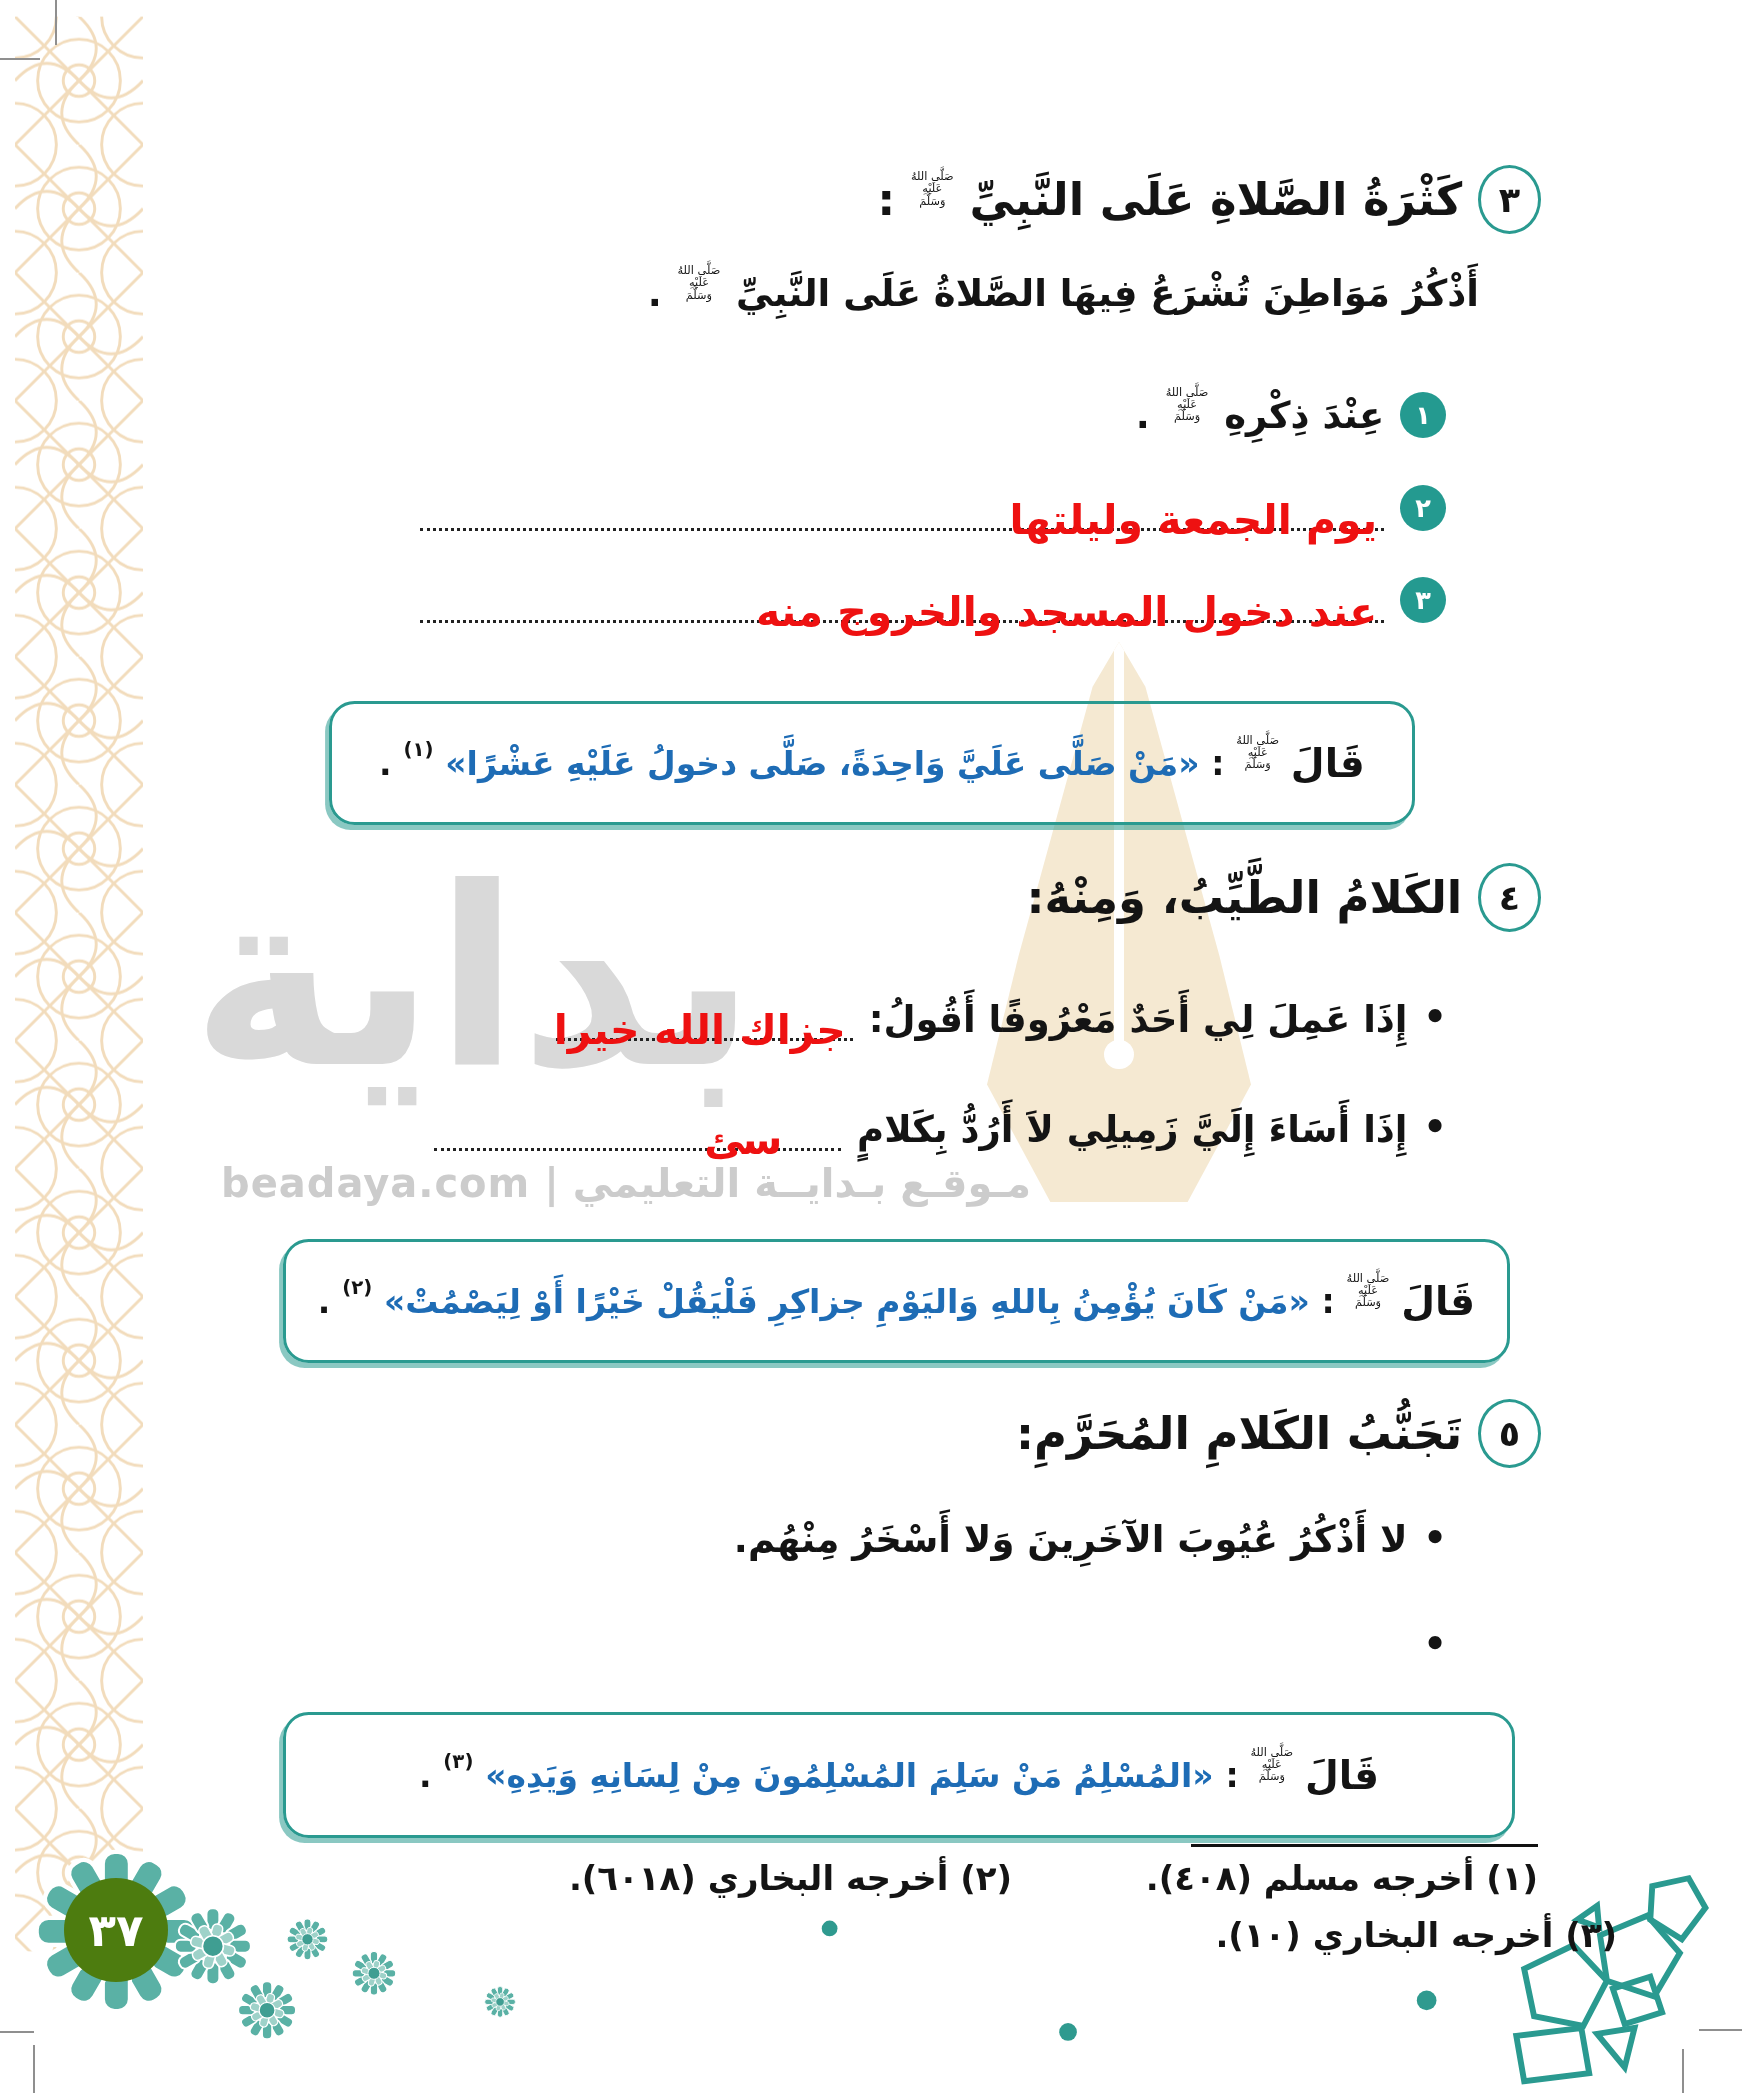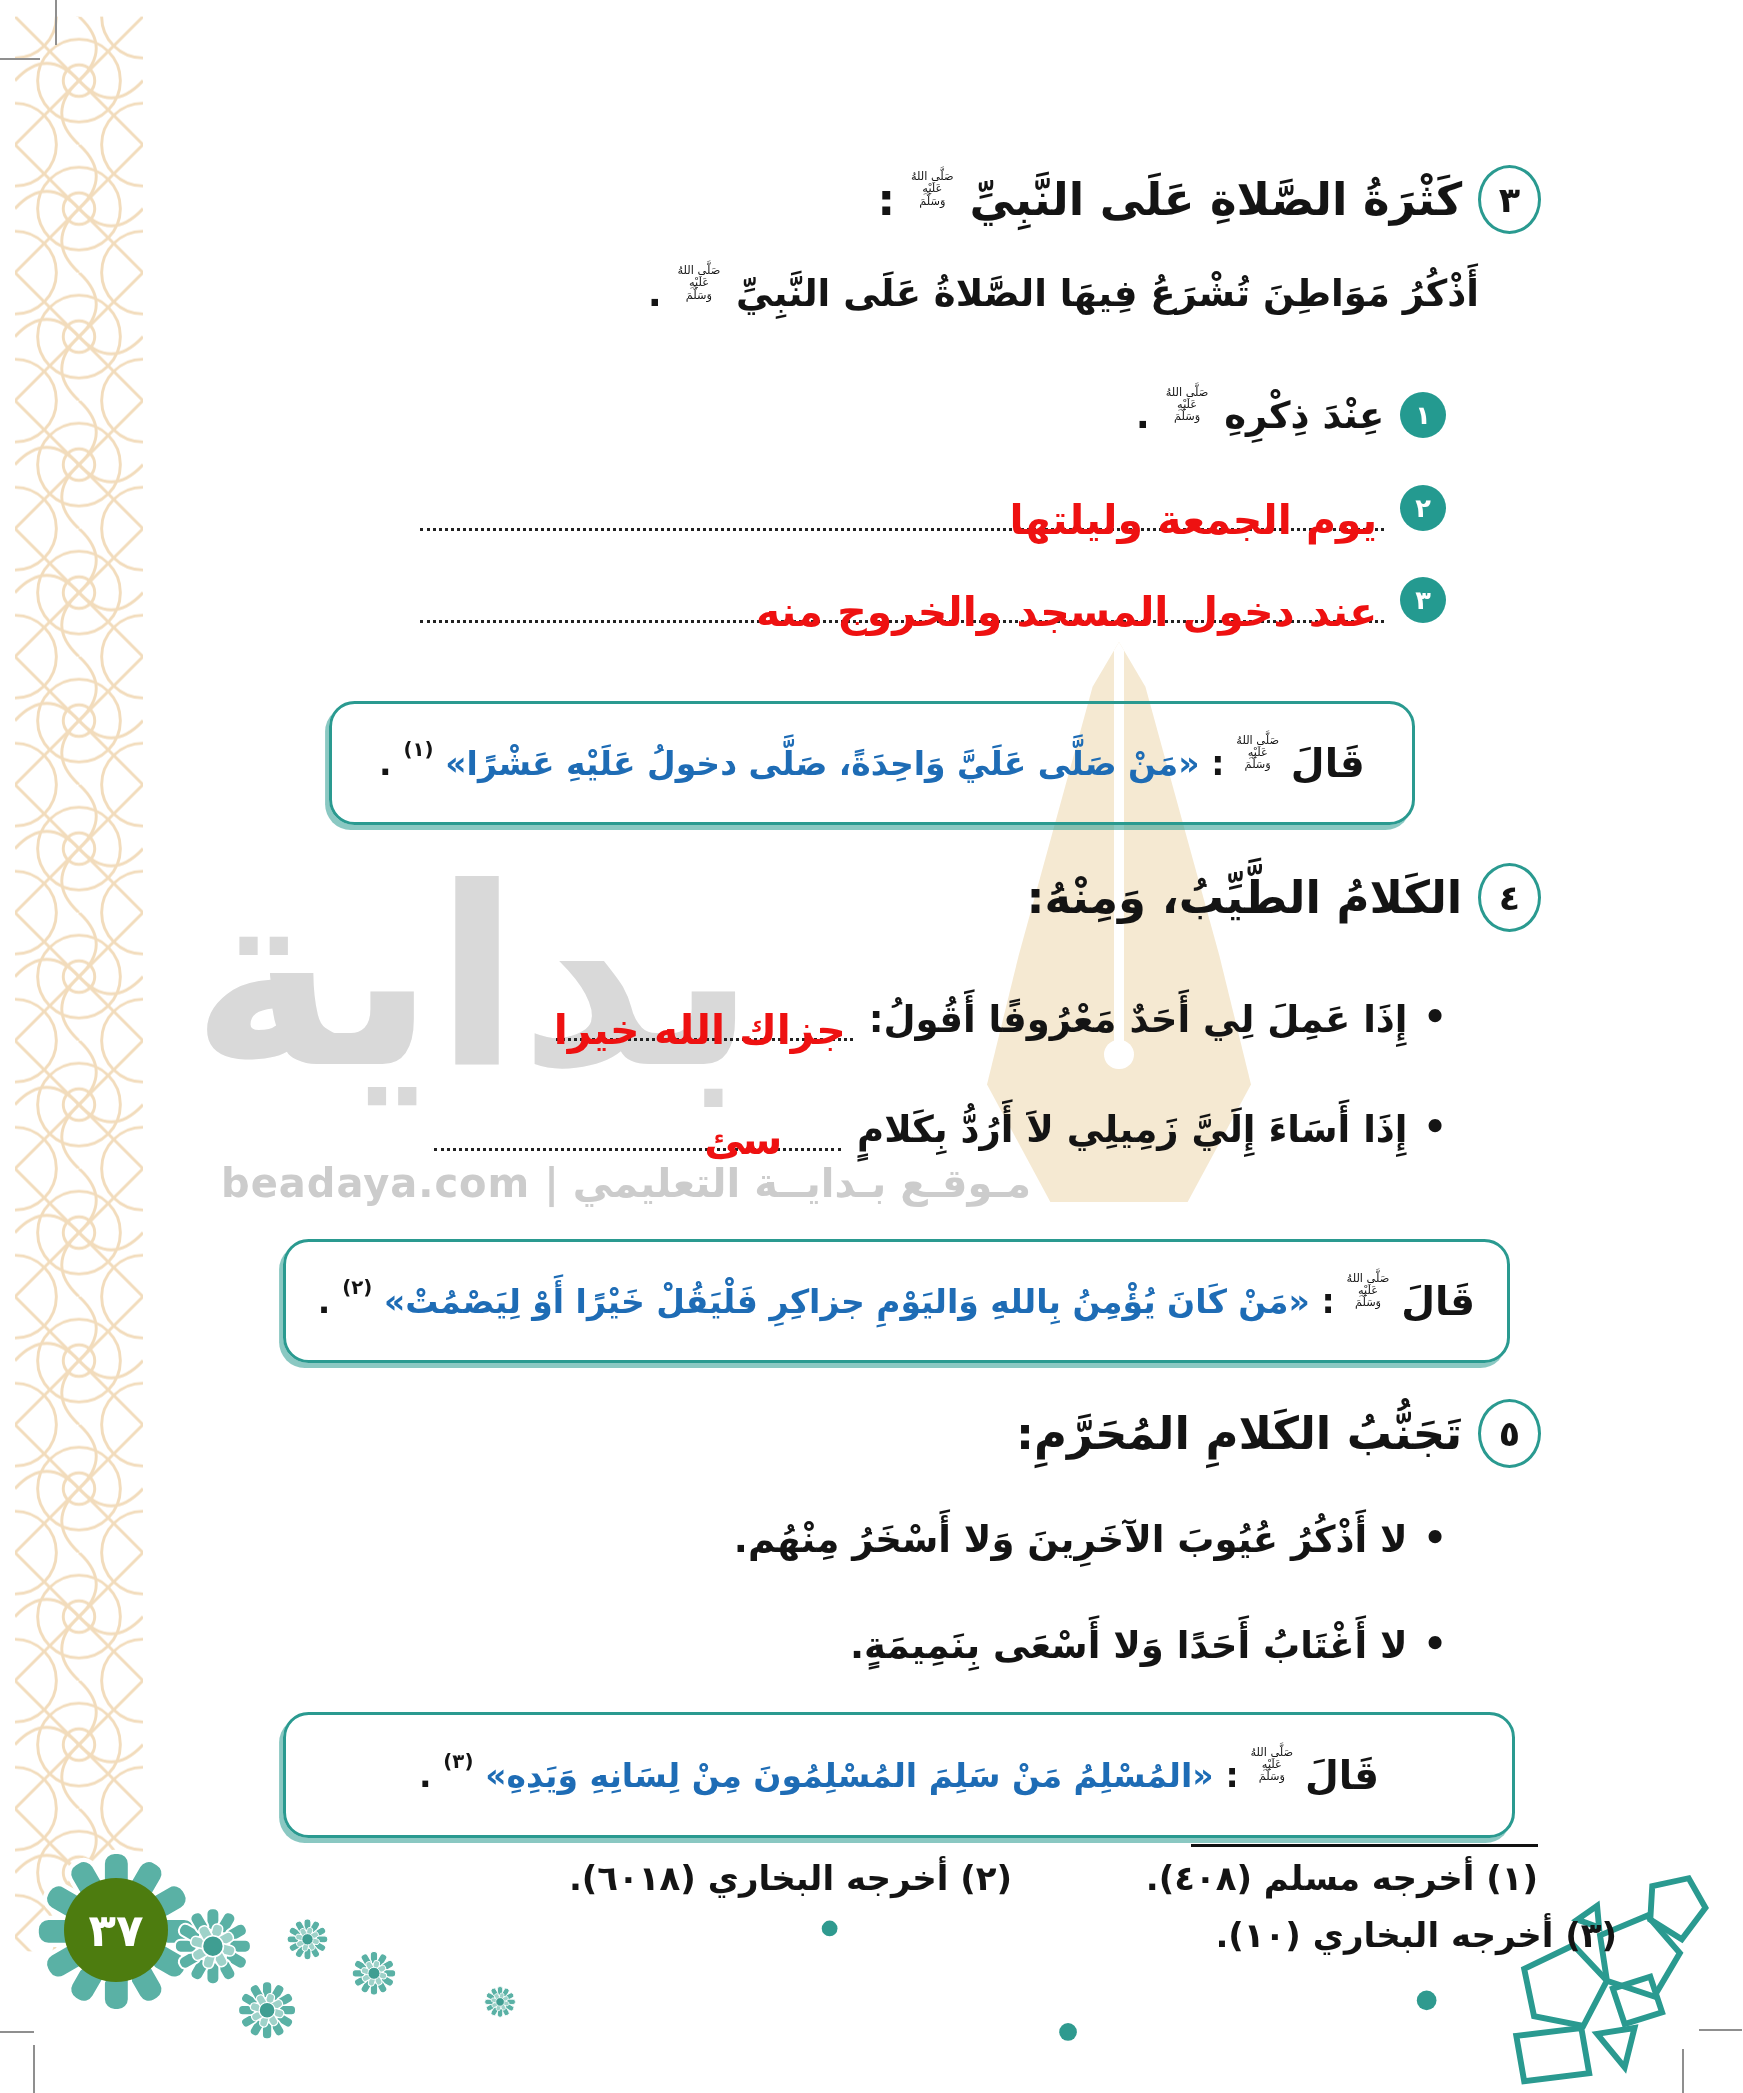--- a/index.html
+++ b/index.html
@@ -181,21 +181,20 @@
     <span class="sec-title">تَجَنُّبُ الكَلامِ المُحَرَّمِ:</span>
   </div>
 
   <div class="row" style="top:1517px;right:296px;">
     <span class="bullet">•</span>
     <span class="body-text">لا أَذْكُرُ عُيُوبَ الآخَرِينَ وَلا أَسْخَرُ مِنْهُم.</span>
   </div>
 
   <div class="row" style="top:1623px;right:296px;">
     <span class="bullet">•</span>
-    <span class="body-text">لا أَغْتَابُ أَحَدًا وَلا أَسْعَى بِنَمِيمَةٍ.</span>
   </div>
 
   <div class="hadith-box" style="left:284px;top:1712px;width:1226px;height:120px;">
     <span class="qala">قَالَ</span>
     <span class="saw">
         <span>صَلَّى اللهُ</span>
         <span>عَلَيْهِ</span>
         <span>وَسَلَّمَ</span>
       </span>
     <span>:</span>

